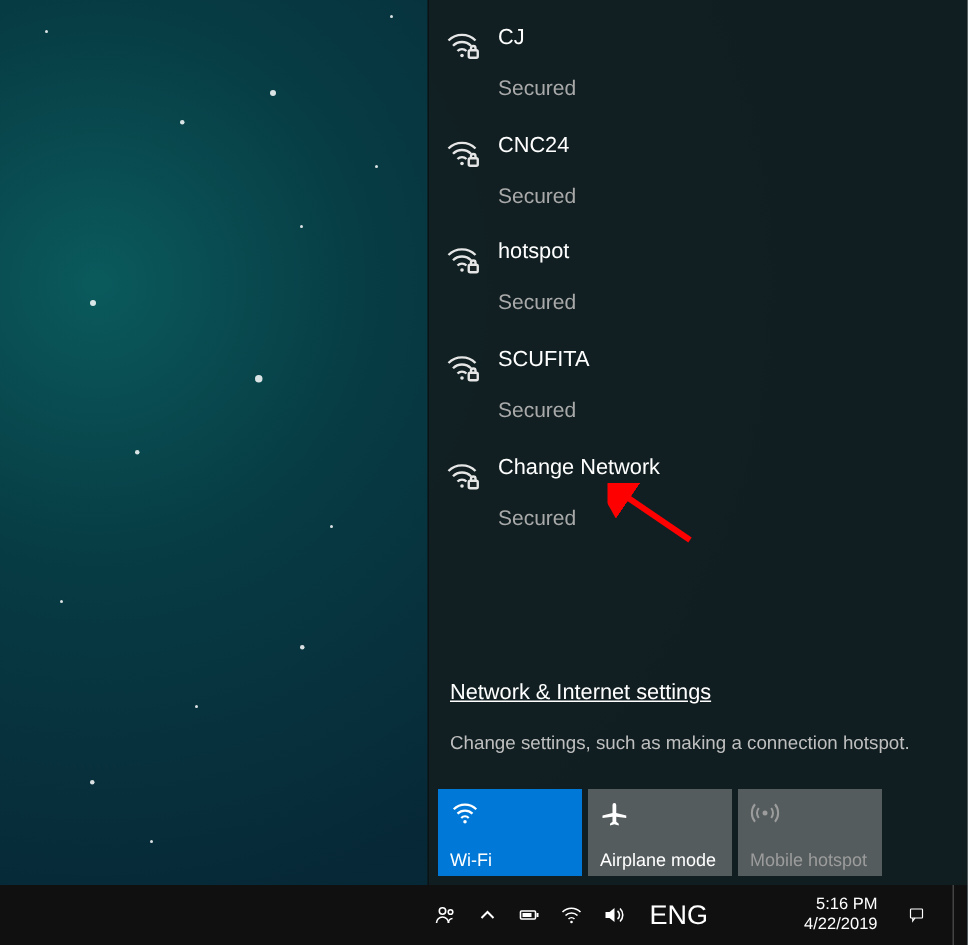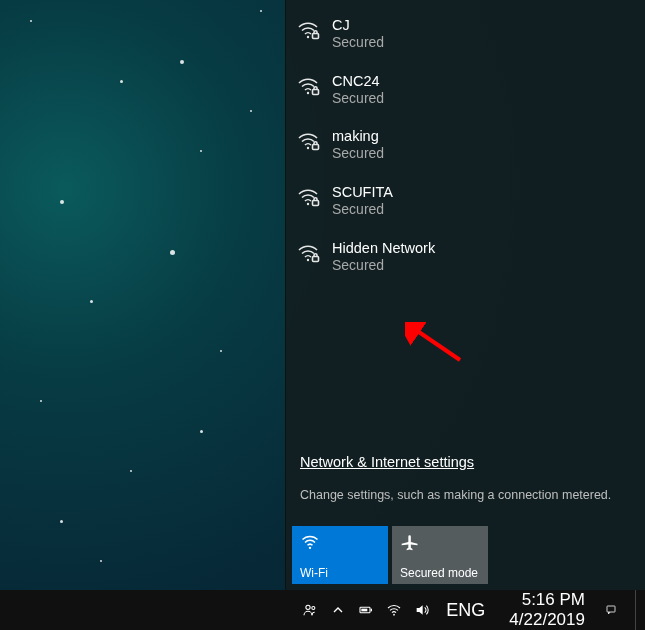--- a/index.html
+++ b/index.html
@@ -30,21 +30,21 @@
     border-left: 1px solid rgba(0,0,0,0.4);
   }
   .net-list { flex: 0 0 auto; padding-top: 6px; }
   .net-item {
     display: flex; align-items: flex-start;
     padding: 10px 14px 10px 10px; gap: 12px;
     cursor: default;
   }
   .wifi-glyph { width: 24px; height: 24px; flex: 0 0 24px; margin-top: 2px; color: #e6e6e6; }
   .net-text .name { font-size: 14.5px; color: #fff; line-height: 1.25; }
-  .net-text .status { font-size: 14px; color: #a9a9a9; line-height: 1.25; }
+  .net-text .status { font-size: 14px; color: #a9a9a9; line-height: 1.25; margin-top: 16px; }
 
   .flyout-spacer { flex: 1 1 auto; }
 
   .settings-block { padding: 0 14px 12px 14px; }
   .settings-link {
     font-size: 14.5px; color: #fff; text-decoration: underline;
     display: inline-block; margin-bottom: 18px; cursor: pointer;
   }
   .settings-desc { font-size: 12.5px; color: #bfbfbf; }
 
@@ -75,21 +75,21 @@
   .taskbar {
     position: absolute; left: 0; right: 0; bottom: 0;
     height: 40px; background: #101010;
     display: flex; justify-content: flex-end; align-items: center;
     color: #fff; font-size: 12px;
   }
   .tray { display: flex; align-items: center; gap: 12px; padding-right: 4px; }
   .tray-icon { width: 16px; height: 16px; display: flex; align-items: center; justify-content: center; color: #fff; cursor: pointer; }
   .tray-icon svg { width: 16px; height: 16px; }
   .lang { font-size: 18px; padding: 0 4px; cursor: pointer; }
-  .clock { text-align: right; line-height: 1.15; font-size: 17px; padding: 0 8px; cursor: pointer; }
+  .clock { text-align: right; line-height: 1.15; font-size: 11px; padding: 0 8px; cursor: pointer; margin-left: 40px; }
   .action-center { width: 18px; height: 40px; border-left: 0; display:flex;align-items:center;justify-content:center; padding-right:6px; cursor:pointer;}
   .show-desktop { width: 6px; height: 40px; border-left: 1px solid #444; cursor:pointer;}
 </style>
 </head>
 <body>
 
 <div class="desktop">
   <div class="star s1"></div>
     <div class="star s2"></div>
     <div class="star s3"></div>
@@ -142,21 +142,21 @@
       <div class="net-item">
         <svg class="wifi-glyph" viewBox="0 0 24 24" fill="none" stroke="currentColor" stroke-width="1.6">
           <path d="M3 9c5-5 13-5 18 0"></path>
             <path d="M6 12.5c3.3-3.3 8.7-3.3 12 0"></path>
             <path d="M9 16c1.7-1.7 4.3-1.7 6 0"></path>
             <circle cx="12" cy="19" r="1.2" fill="currentColor" stroke="none"></circle>
           <rect x="16.5" y="15.5" width="6" height="5" rx="1" fill="#1b2628" stroke="currentColor"></rect>
             <path d="M18 15.5v-1.3a1.5 1.5 0 0 1 3 0v1.3"></path>
         </svg>
         <div class="net-text">
-          <div class="name">making</div>
+          <div class="name">hotspot</div>
           <div class="status">Secured</div>
         </div>
       </div>
 
       <div class="net-item">
         <svg class="wifi-glyph" viewBox="0 0 24 24" fill="none" stroke="currentColor" stroke-width="1.6">
           <path d="M3 9c5-5 13-5 18 0"></path>
             <path d="M6 12.5c3.3-3.3 8.7-3.3 12 0"></path>
             <path d="M9 16c1.7-1.7 4.3-1.7 6 0"></path>
             <circle cx="12" cy="19" r="1.2" fill="currentColor" stroke="none"></circle>
@@ -172,53 +172,65 @@
       <div class="net-item">
         <svg class="wifi-glyph" viewBox="0 0 24 24" fill="none" stroke="currentColor" stroke-width="1.6">
           <path d="M3 9c5-5 13-5 18 0"></path>
             <path d="M6 12.5c3.3-3.3 8.7-3.3 12 0"></path>
             <path d="M9 16c1.7-1.7 4.3-1.7 6 0"></path>
             <circle cx="12" cy="19" r="1.2" fill="currentColor" stroke="none"></circle>
           <rect x="16.5" y="15.5" width="6" height="5" rx="1" fill="#1b2628" stroke="currentColor"></rect>
             <path d="M18 15.5v-1.3a1.5 1.5 0 0 1 3 0v1.3"></path>
         </svg>
         <div class="net-text">
-          <div class="name">Hidden Network</div>
+          <div class="name">Change Network</div>
           <div class="status">Secured</div>
         </div>
       </div>
 
     </div>
 
     <div class="flyout-spacer"></div>
 
     <div class="settings-block">
       <span class="settings-link">Network &amp; Internet settings</span>
-      <div class="settings-desc">Change settings, such as making a connection metered.</div>
+      <div class="settings-desc">Change settings, such as making a connection hotspot.</div>
     </div>
 
     <div class="tiles">
       <div class="tile active">
         <div class="tile-icon">
           <svg viewBox="0 0 24 24" width="20" height="20" fill="none" stroke="currentColor" stroke-width="1.8">
             <path d="M3 9c5-5 13-5 18 0"></path>
               <path d="M6 12.5c3.3-3.3 8.7-3.3 12 0"></path>
               <path d="M9 16c1.7-1.7 4.3-1.7 6 0"></path>
               <circle cx="12" cy="19" r="1.4" fill="currentColor" stroke="none"></circle>
           </svg>
         </div>
         <div class="tile-label">Wi-Fi</div>
       </div>
       <div class="tile">
         <div class="tile-icon">
           <svg viewBox="0 0 24 24" width="20" height="20" fill="currentColor">
             <path d="M21 14l-8-2V5.5a1.5 1.5 0 0 0-3 0V12l-8 2v2l8-1v4l-2 1.5V22l3.5-1L15 22v-1.5L13 19v-4l8 1z"></path>
           </svg>
         </div>
-        <div class="tile-label">Secured mode</div>
+        <div class="tile-label">Airplane mode</div>
+      </div>
+      <div class="tile disabled">
+        <div class="tile-icon">
+          <svg viewBox="0 0 24 24" width="20" height="20" fill="none" stroke="currentColor" stroke-width="1.6">
+            <circle cx="12" cy="12" r="2" fill="currentColor" stroke="none"></circle>
+            <path d="M7 16a7 7 0 0 1 0-8"></path>
+              <path d="M17 8a7 7 0 0 1 0 8"></path>
+            <path d="M4 19a11 11 0 0 1 0-14"></path>
+              <path d="M20 5a11 11 0 0 1 0 14"></path>
+          </svg>
+        </div>
+        <div class="tile-label">Mobile hotspot</div>
       </div>
     </div>
   </div>
 
   <svg class="arrow" viewBox="0 0 60 40">
     <defs>
       <marker id="ah" markerWidth="8" markerHeight="8" refX="2" refY="4" orient="auto">
         <path d="M0,0 L8,4 L0,8 Z" fill="#ff0000"></path>
       </marker>
     </defs>

